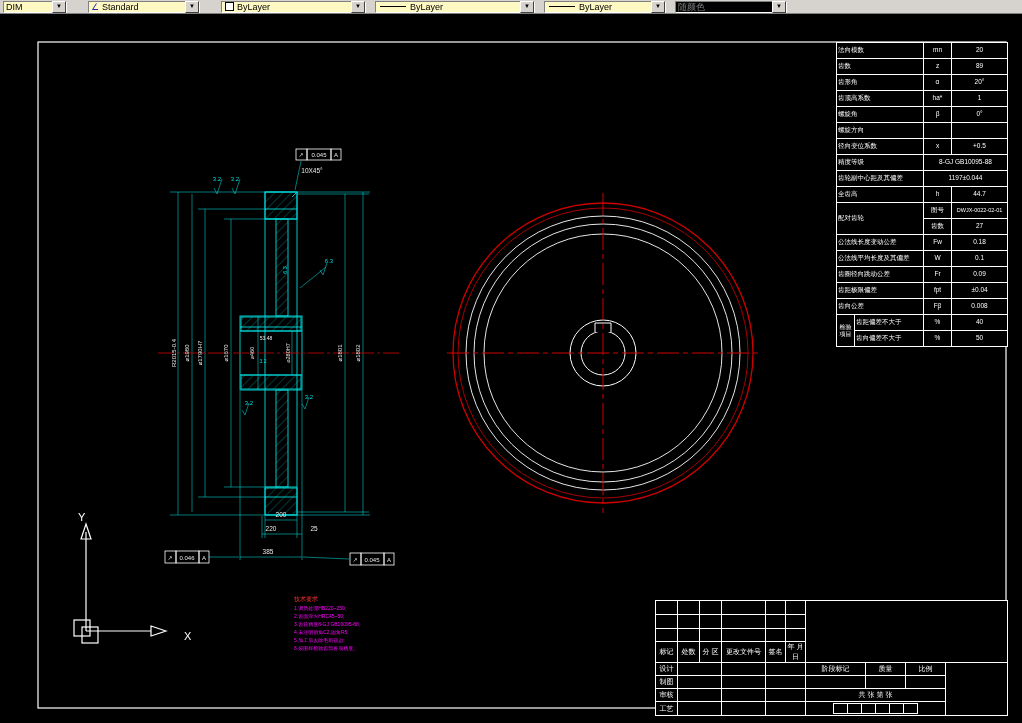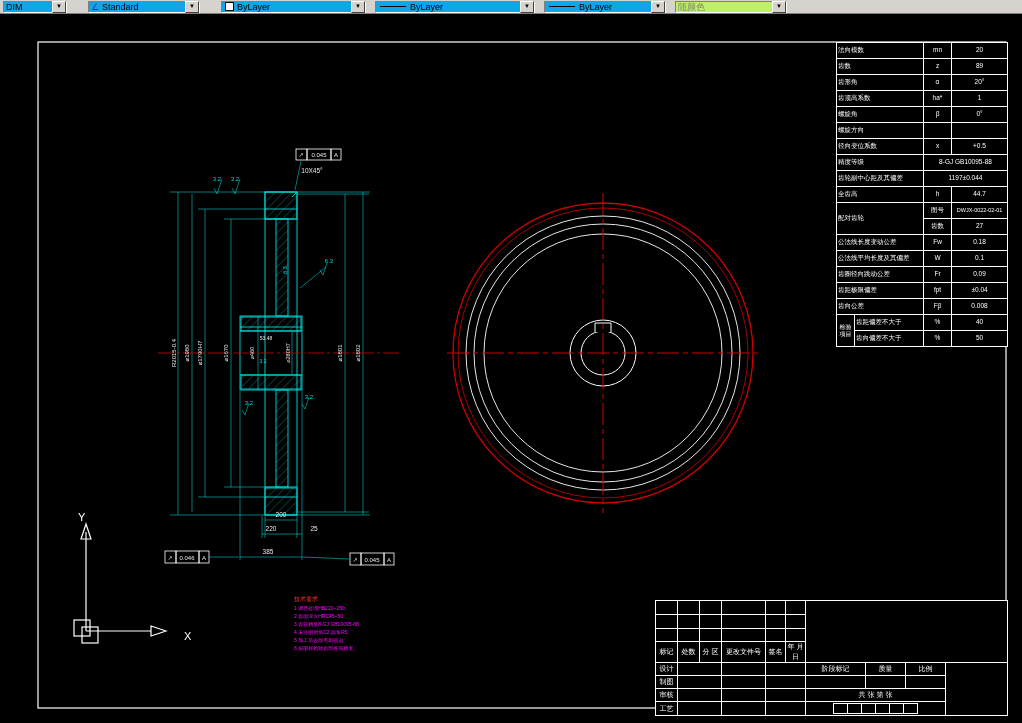--- a/index.html
+++ b/index.html
@@ -3,27 +3,27 @@
 <meta charset="utf-8">
 <style>
   html,body{margin:0;padding:0;}
   body{width:1022px;height:723px;background:#000;overflow:hidden;position:relative;
        font-family:"Liberation Sans",sans-serif;}
 
   
   .toolbar{position:absolute;top:0;left:0;width:1022px;height:14px;background:#d6d3ce;
            display:flex;align-items:center;gap:9px;padding:1px 3px;box-sizing:border-box;
            font-size:9px;color:#000;z-index:5;border-bottom:1px solid #808080;}
-  .combo{height:12px;background:#0ea5e9;border:1px solid;border-color:#808080 #fff #fff #808080;
+  .combo{height:12px;background:#fef9c3;border:1px solid;border-color:#808080 #fff #fff #808080;
          display:flex;align-items:center;box-sizing:border-box;padding-left:2px;}
   .combo .txt{white-space:nowrap;overflow:hidden;flex:1;line-height:10px;}
   .combo .btn{width:12px;height:10px;background:#d6d3ce;border:1px solid;
               border-color:#fff #404040 #404040 #fff;font-size:6px;line-height:9px;
               text-align:center;margin-left:auto;flex:none;}
-  .combo.disabled{background:#bef264;font-family:Liberation Serif, serif;}
+  .combo.disabled{background:#000000;font-family:Liberation Serif, serif;}
   .combo.disabled .txt{color:#808080;}
   .swatch{width:7px;height:7px;background:#fff;border:1px solid #000;margin:0 3px 0 1px;flex:none;}
   .ltline{width:26px;height:1px;background:#000;margin:0 4px 0 2px;flex:none;}
   .cicon{color:#2233bb;font-size:9px;margin-right:3px;flex:none;}
 
   
   #cad{position:absolute;top:0;left:0;z-index:1;}
 
   
   .gear-table{position:absolute;left:836px;top:42px;width:171px;border-collapse:collapse;

